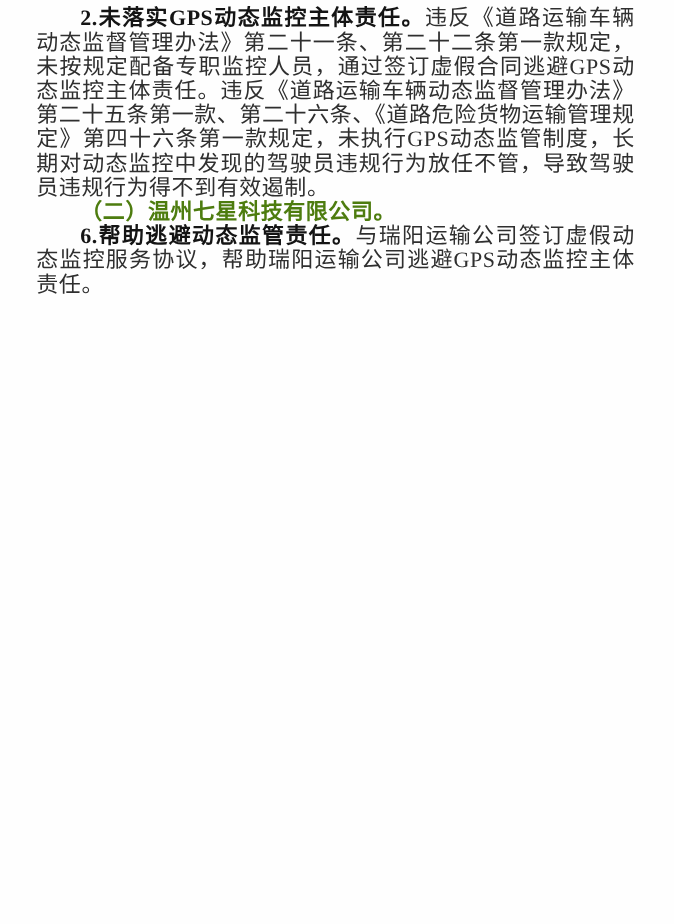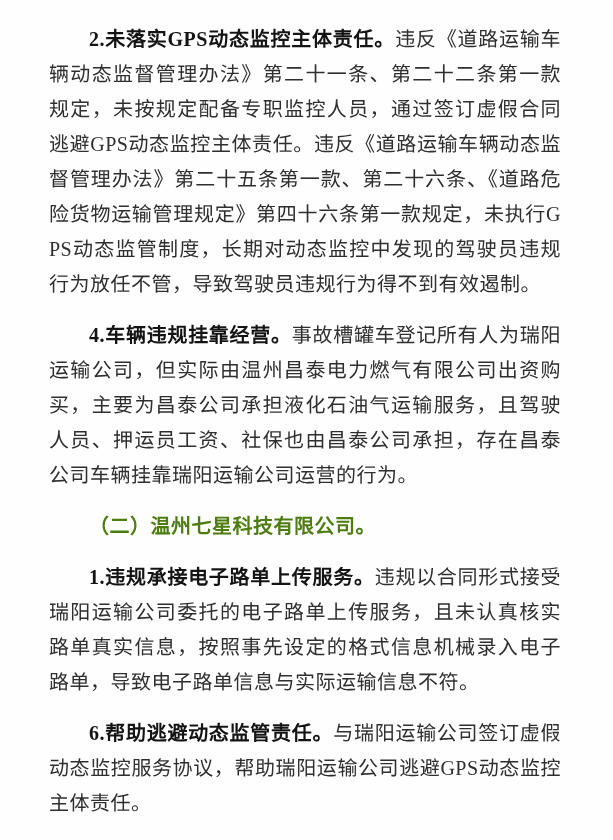--- a/index.html
+++ b/index.html
@@ -12,40 +12,38 @@
     width: 613px;
     height: 840px;
     margin: 0 auto;
     background: #fefefe;
     overflow: hidden;
     box-sizing: border-box;
     padding: 6px 36px 0 33px;
     font-family: "Liberation Serif", "DejaVu Serif", serif;
   }
   .para {
-    margin: 16px;
+    margin: 0;
     font-size: 20px;
-    line-height: 35px;
+    line-height: 22px;
     letter-spacing: 0.5px;
     color: #2f2f2f;
     text-align: justify;
     text-justify: inter-ideograph;
     text-indent: 2em;
     word-break: break-all;
   }
   .para .lead {
     font-weight: 700;
     color: #141414;
   }
   .para.heading .lead {
     color: #4d7c0f;
   }
 </style>
 </head>
 <body>
 
 <div class="page">
     <p class="para"><b class="lead">2.未落实GPS动态监控主体责任。</b><span>违反《道路运输车辆动态监督管理办法》第二十一条、第二十二条第一款规定，未按规定配备专职监控人员，通过签订虚假合同逃避GPS动态监控主体责任。违反《道路运输车辆动态监督管理办法》第二十五条第一款、第二十六条、《道路危险货物运输管理规定》第四十六条第一款规定，未执行GPS动态监管制度，长期对动态监控中发现的驾驶员违规行为放任不管，导致驾驶员违规行为得不到有效遏制。</span></p>
-    <p class="para"><b class="lead">4.车辆违规挂靠经营。</b><span>事故槽罐车登记所有人为瑞阳运输公司，但实际由温州昌泰电力燃气有限公司出资购买，主要为昌泰公司承担液化石油气运输服务，且驾驶人员、押运员工资、社保也由昌泰公司承担，存在昌泰公司车辆挂靠瑞阳运输公司运营的行为。</span></p>
     <p class="para heading"><b class="lead">（二）温州七星科技有限公司。</b></p>
-    <p class="para"><b class="lead">1.违规承接电子路单上传服务。</b><span>违规以合同形式接受瑞阳运输公司委托的电子路单上传服务，且未认真核实路单真实信息，按照事先设定的格式信息机械录入电子路单，导致电子路单信息与实际运输信息不符。</span></p>
     <p class="para"><b class="lead">6.帮助逃避动态监管责任。</b><span>与瑞阳运输公司签订虚假动态监控服务协议，帮助瑞阳运输公司逃避GPS动态监控主体责任。</span></p>
   </div>
 
 </body></html>

